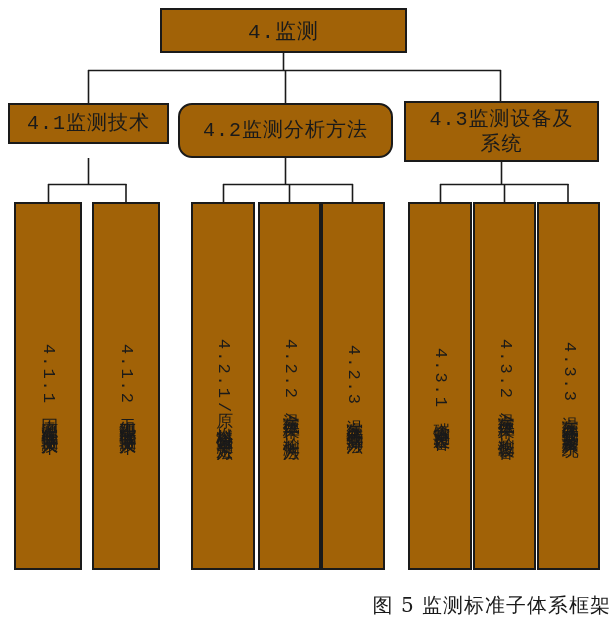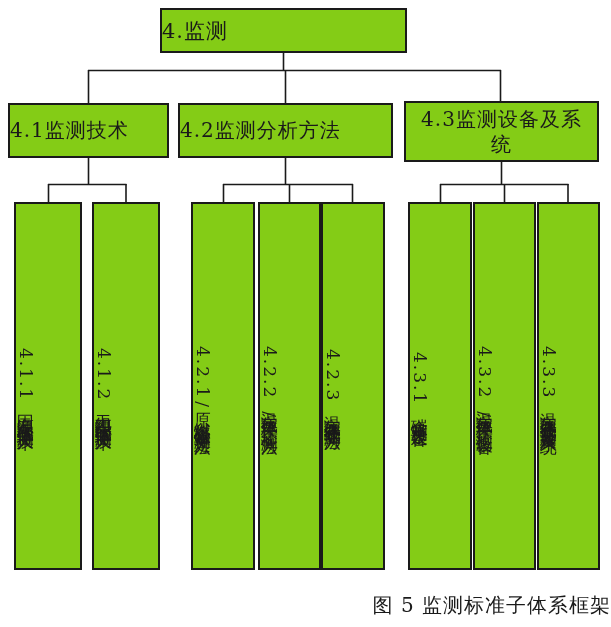--- a/index.html
+++ b/index.html
@@ -8,28 +8,29 @@
     position:relative;
     width:611px;height:627px;
     background:#ffffff;
     font-family:"DejaVu Serif","Liberation Serif",serif;
     color:#1a1a1a;
   }
   .connectors{position:absolute;left:0;top:0;width:611px;height:627px;pointer-events:none;}
   .node{
     position:absolute;
     border:2px solid #1a1a1a;
-    background:#84cc16;
-    display:flex;align-items:center;justify-content:flex-start;
+    background:#a16207;
+    display:flex;align-items:center;justify-content:center;
     text-align:center;
+    font-family:Liberation Mono, monospace;
   }
   .root{left:160px;top:8px;width:247px;height:45px;font-size:21px;letter-spacing:1px;}
   .branch{font-size:20px;line-height:1.25;letter-spacing:1px;}
-  .b1{left:8px;top:103px;width:161px;height:55px;}
-  .b2{left:178px;top:103px;width:215px;height:55px;}
+  .b1{left:8px;top:103px;width:161px;height:41px;}
+  .b2{left:178px;top:103px;width:215px;height:55px;border-radius:14px;}
   .b3{left:404px;top:101px;width:195px;height:61px;padding:0 15px;}
   .leaf{top:202px;height:368px;}
   .leaf span{
     writing-mode:vertical-rl;
     text-orientation:mixed;
     font-size:17px;
     letter-spacing:2px;
     line-height:1.1;
     white-space:nowrap;
   }

